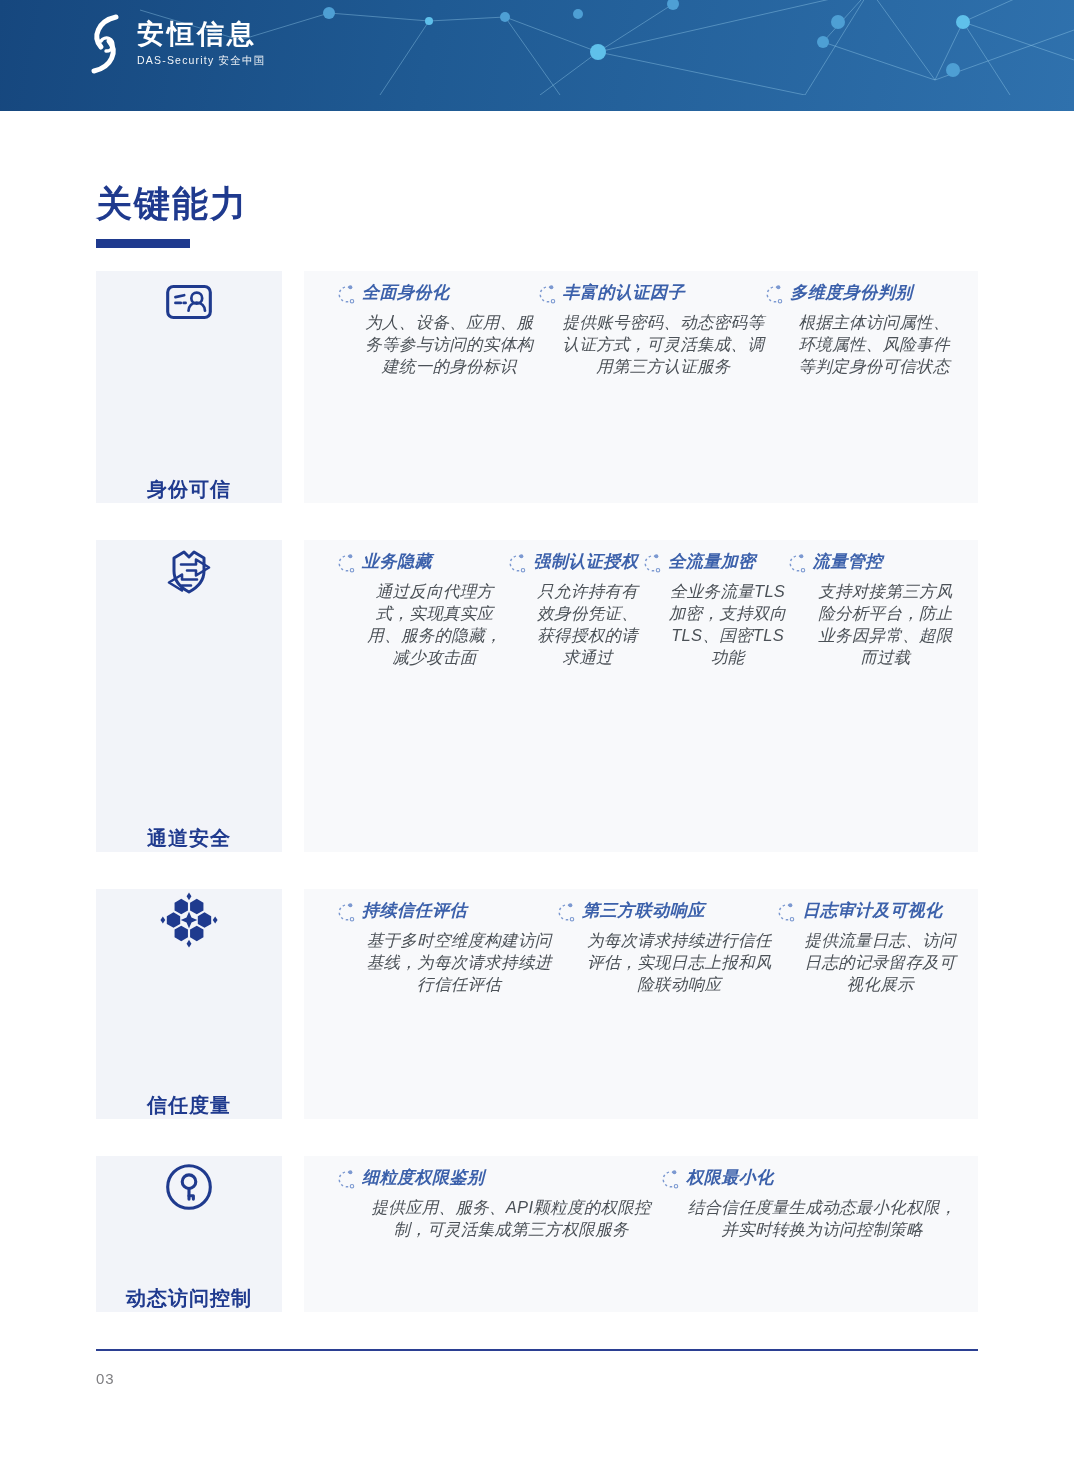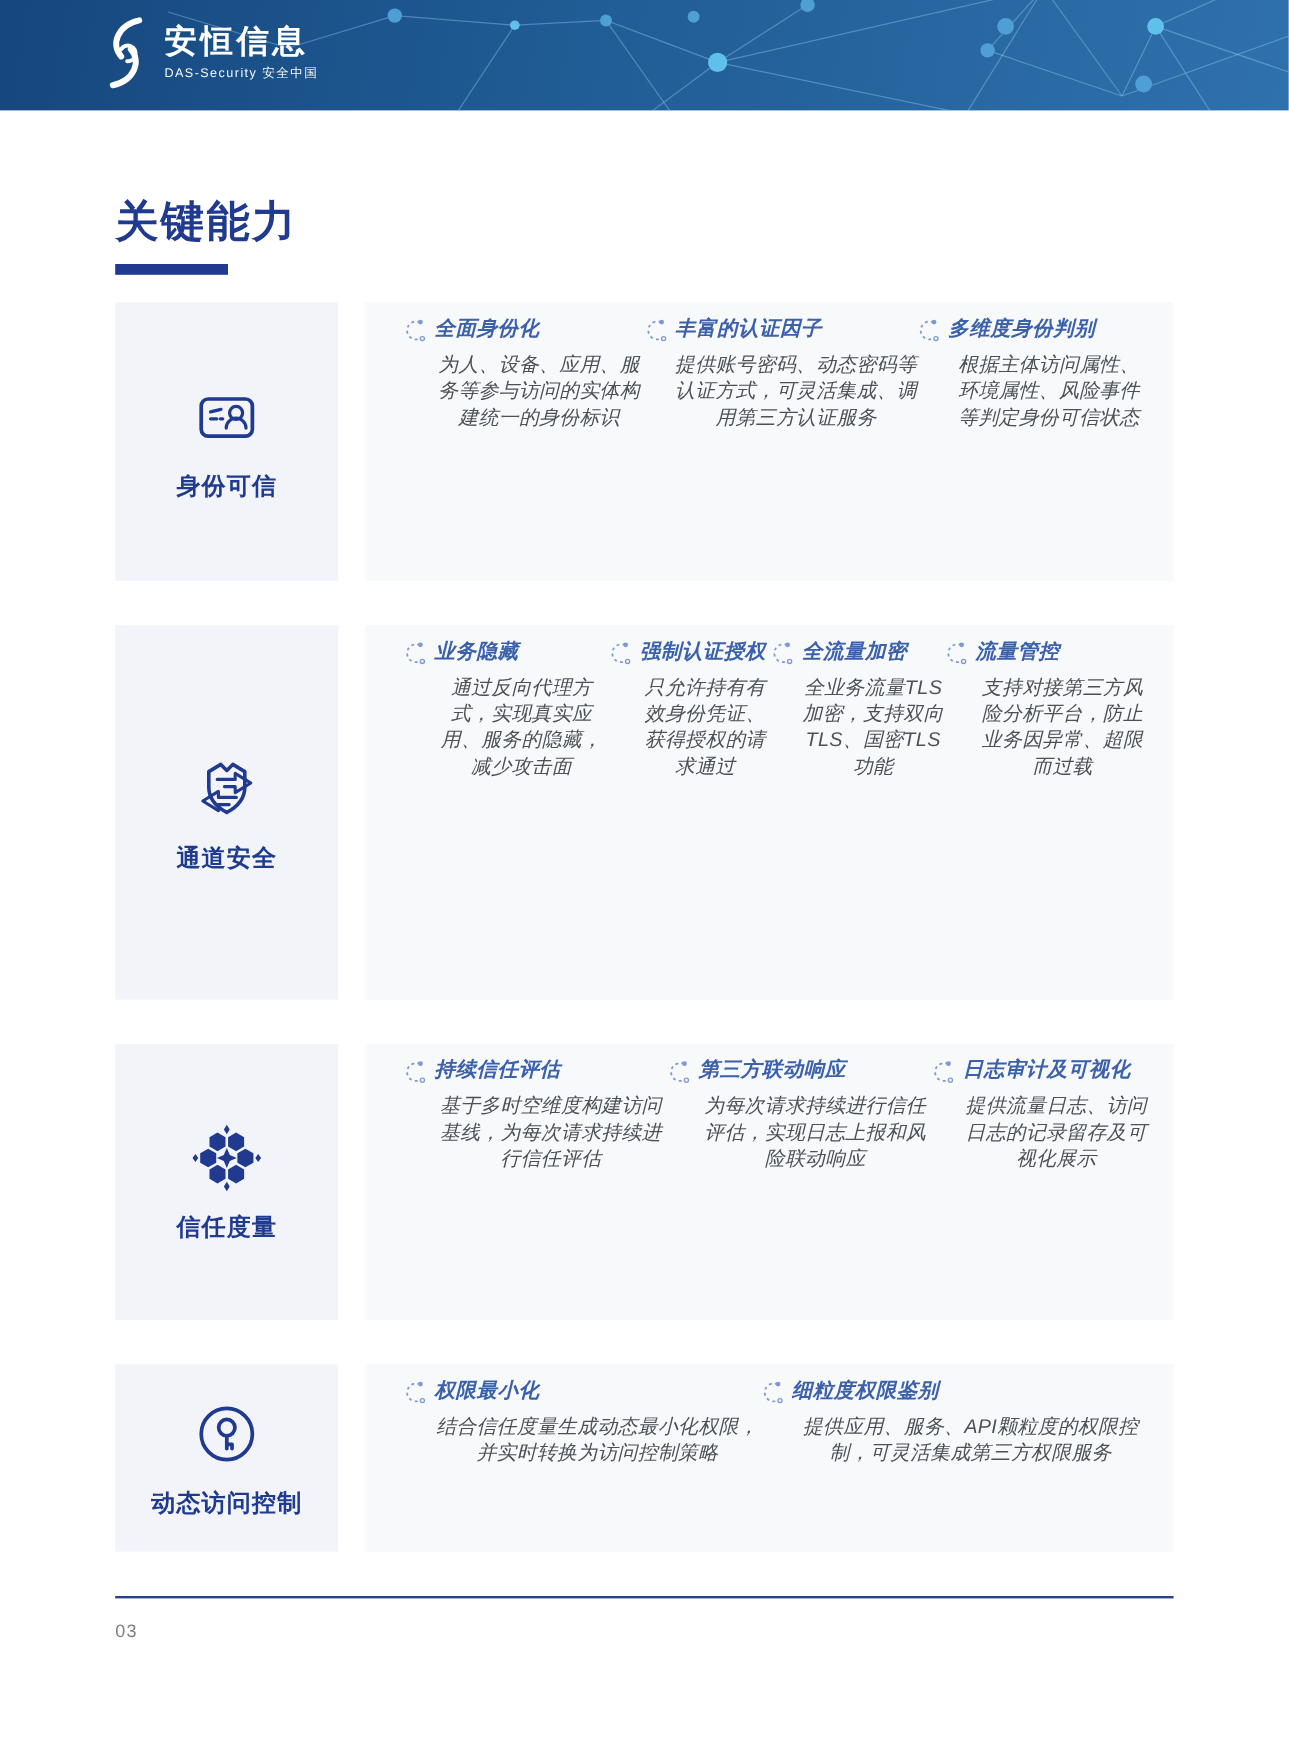--- a/index.html
+++ b/index.html
@@ -7,21 +7,21 @@
   body {
     height:1462px;
     font-family:"Liberation Sans","DejaVu Sans",sans-serif;
     position:relative;
     overflow:hidden;
   }
 
   
   .banner {
     position:relative;
-    height:92px;
+    height:111px;
     background:linear-gradient(100deg,#16477e 0%,#1f5a93 40%,#2f71ad 100%);
     overflow:hidden;
   }
   .banner svg.plexus { position:absolute; inset:0; }
   .logo {
     position:absolute;
     left:84px; top:13px;
     display:flex;
     align-items:center;
     gap:11px;
@@ -70,21 +70,21 @@
   .section.s2 { height:230px; }
   .section.s3 { height:156px; }
 
   .card {
     width:186px;
     flex:0 0 186px;
     background:#f2f4f9;
     display:flex;
     flex-direction:column;
     align-items:center;
-    justify-content:center;
+    justify-content:space-between;
   }
   .card-icon { display:block; line-height:0; }
   .card-icon svg { display:block; }
   .card-label {
     margin-top:13px;
     font-size:20px;
     font-weight:bold;
     color:#1f3a8e;
     letter-spacing:1px;
     white-space:nowrap;
@@ -380,36 +380,36 @@
     <div class="panel">
   <div class="item">
     <span class="marker">
       <svg width="20" height="22" viewBox="0 0 22 24" xmlns="http://www.w3.org/2000/svg">
         <path d="M15.5 4 A 8.2 8.2 0 1 0 16.5 18" fill="none" stroke="#7c99d1" stroke-width="1.6" stroke-dasharray="2.6 3"></path>
         <circle cx="15.8" cy="3.6" r="2.2" fill="#7c99d1"></circle>
         <circle cx="17.6" cy="18.8" r="1.9" fill="#f8f9fb" stroke="#7c99d1" stroke-width="1.2"></circle>
       </svg>
     </span>
     <div class="item-text">
+      <div class="item-title">细粒度权限鉴别</div>
+      <div class="item-desc">提供应用、服务、API颗粒度的权限控制，可灵活集成第三方权限服务</div>
+    </div>
+  </div>
+
+  <div class="item">
+    <span class="marker">
+      <svg width="20" height="22" viewBox="0 0 22 24" xmlns="http://www.w3.org/2000/svg">
+        <path d="M15.5 4 A 8.2 8.2 0 1 0 16.5 18" fill="none" stroke="#7c99d1" stroke-width="1.6" stroke-dasharray="2.6 3"></path>
+        <circle cx="15.8" cy="3.6" r="2.2" fill="#7c99d1"></circle>
+        <circle cx="17.6" cy="18.8" r="1.9" fill="#f8f9fb" stroke="#7c99d1" stroke-width="1.2"></circle>
+      </svg>
+    </span>
+    <div class="item-text">
       <div class="item-title">权限最小化</div>
       <div class="item-desc">结合信任度量生成动态最小化权限，并实时转换为访问控制策略</div>
-    </div>
-  </div>
-
-  <div class="item">
-    <span class="marker">
-      <svg width="20" height="22" viewBox="0 0 22 24" xmlns="http://www.w3.org/2000/svg">
-        <path d="M15.5 4 A 8.2 8.2 0 1 0 16.5 18" fill="none" stroke="#7c99d1" stroke-width="1.6" stroke-dasharray="2.6 3"></path>
-        <circle cx="15.8" cy="3.6" r="2.2" fill="#7c99d1"></circle>
-        <circle cx="17.6" cy="18.8" r="1.9" fill="#f8f9fb" stroke="#7c99d1" stroke-width="1.2"></circle>
-      </svg>
-    </span>
-    <div class="item-text">
-      <div class="item-title">细粒度权限鉴别</div>
-      <div class="item-desc">提供应用、服务、API颗粒度的权限控制，可灵活集成第三方权限服务</div>
     </div>
   </div>
 </div>
   </section>
 </div>
 </main>
 
 <div class="footer-line"></div>
 <div class="page-number">03</div>
 

